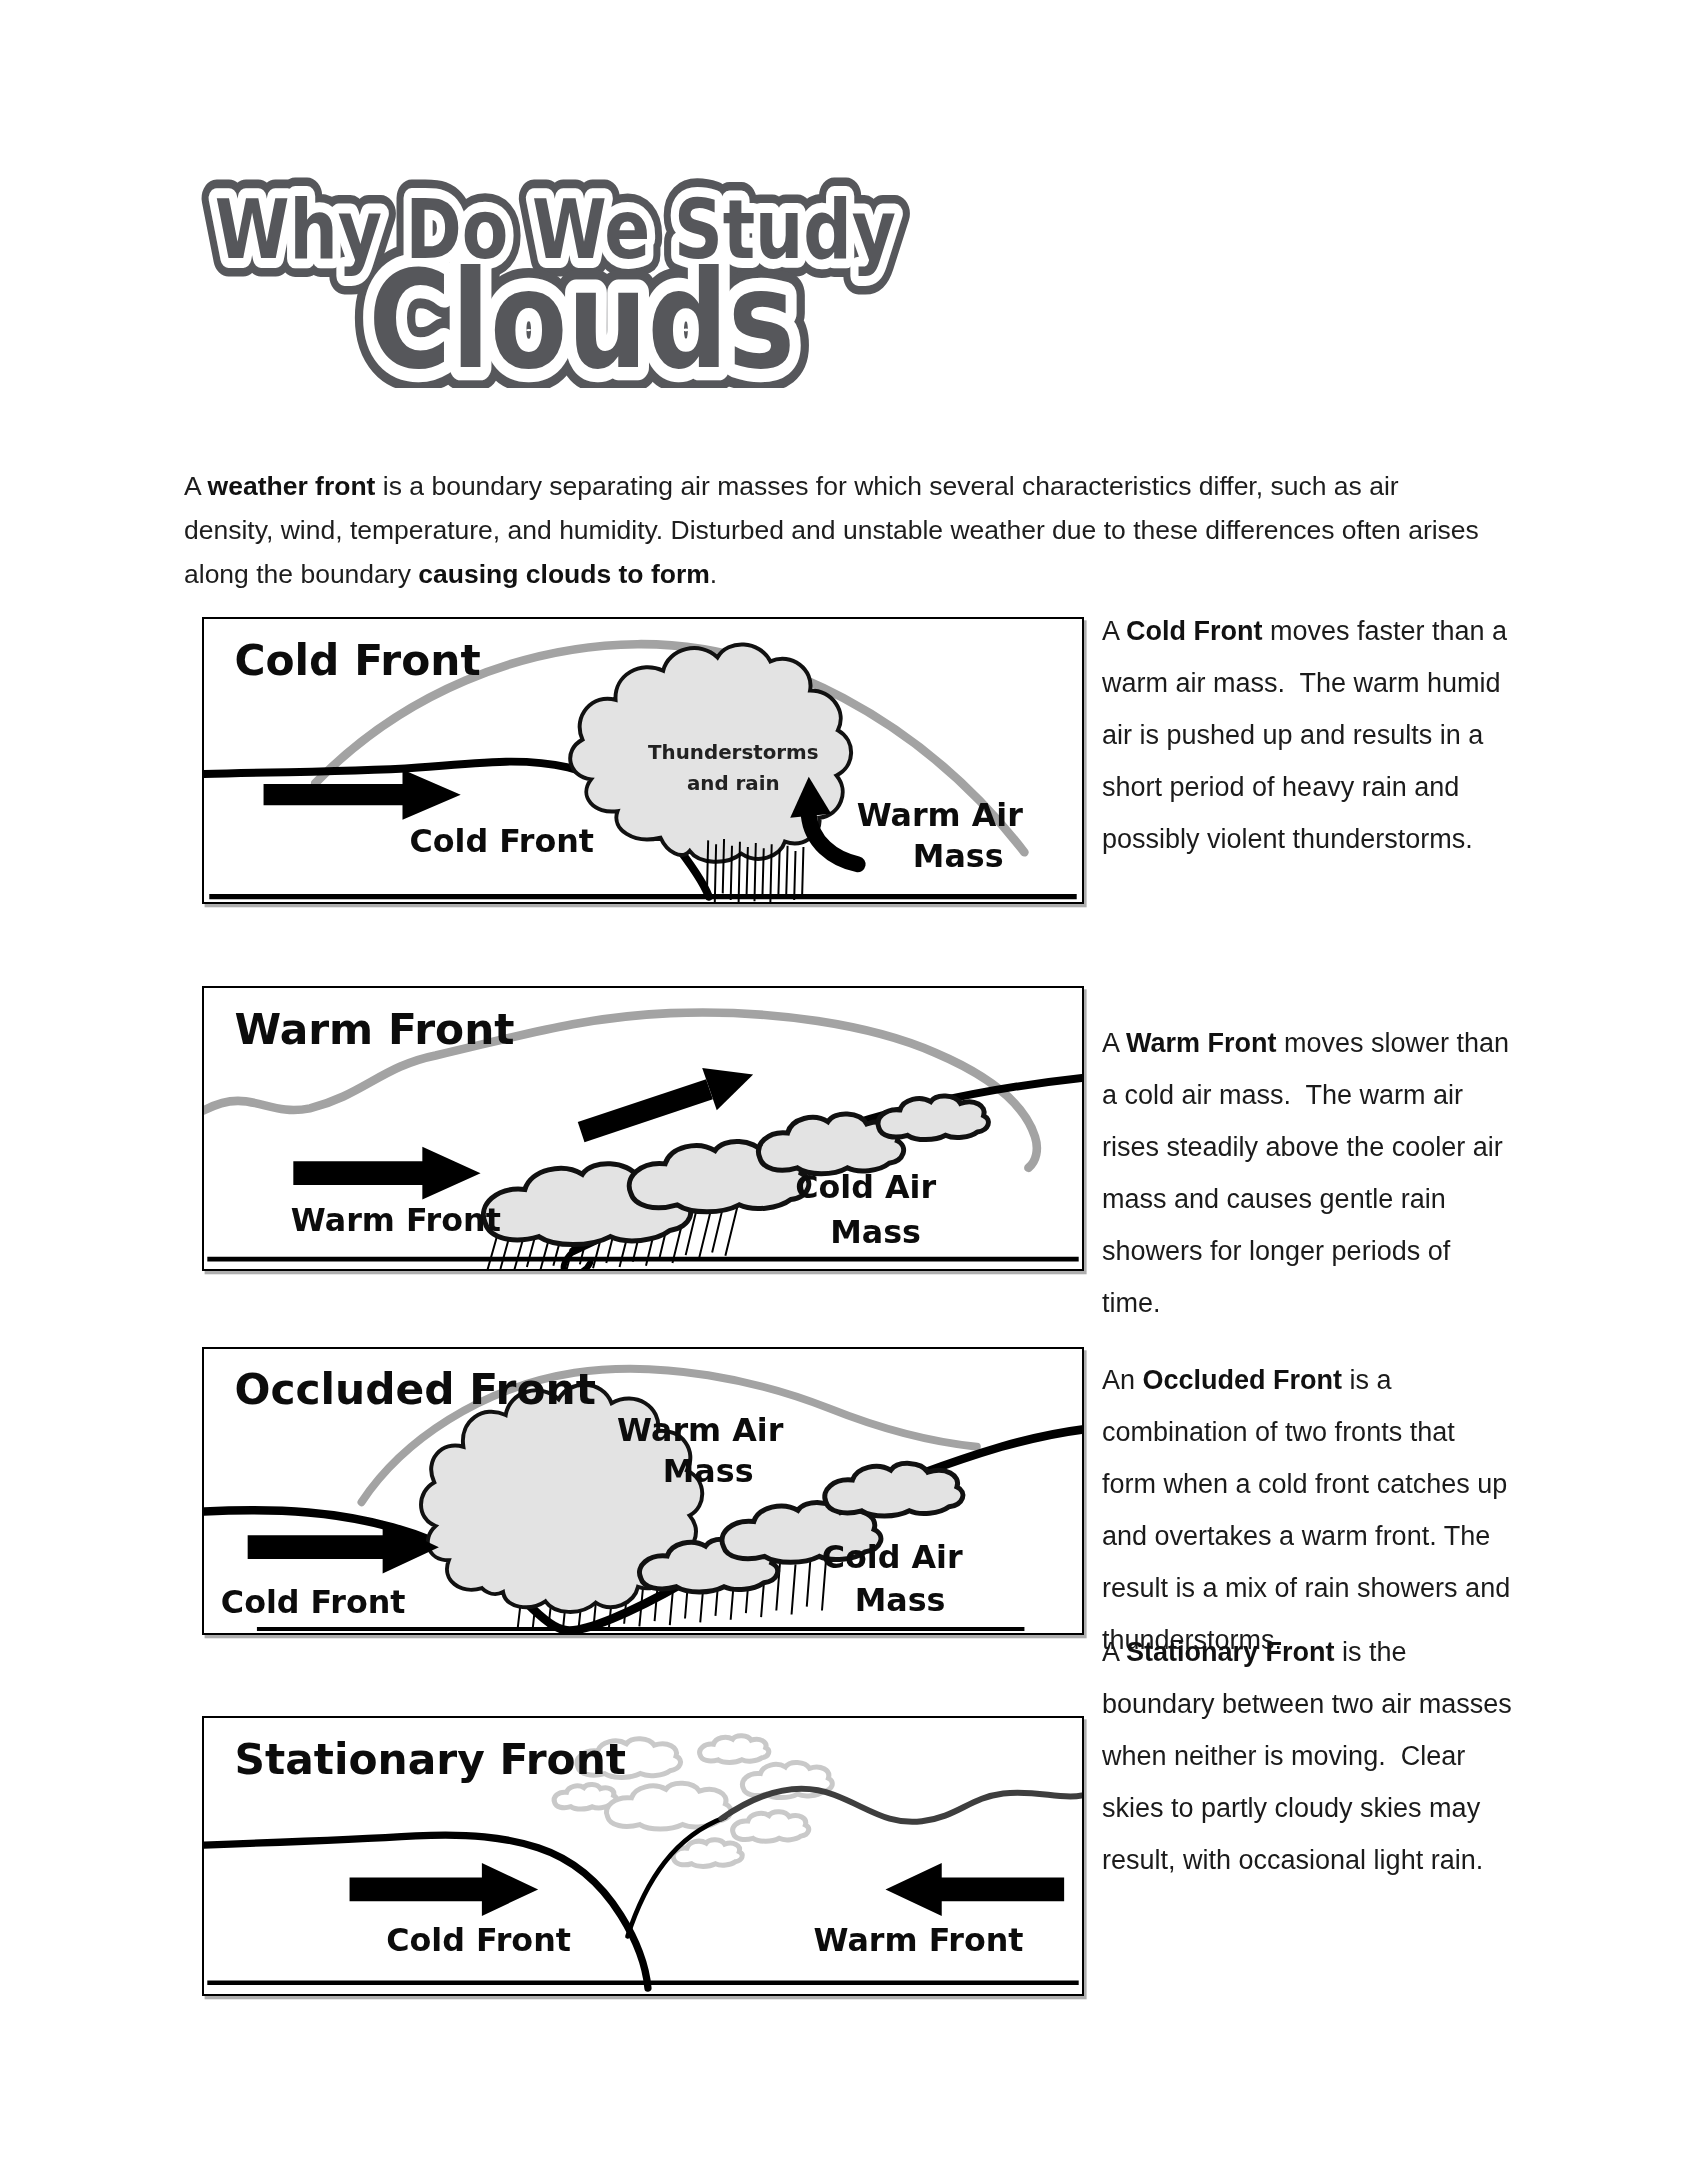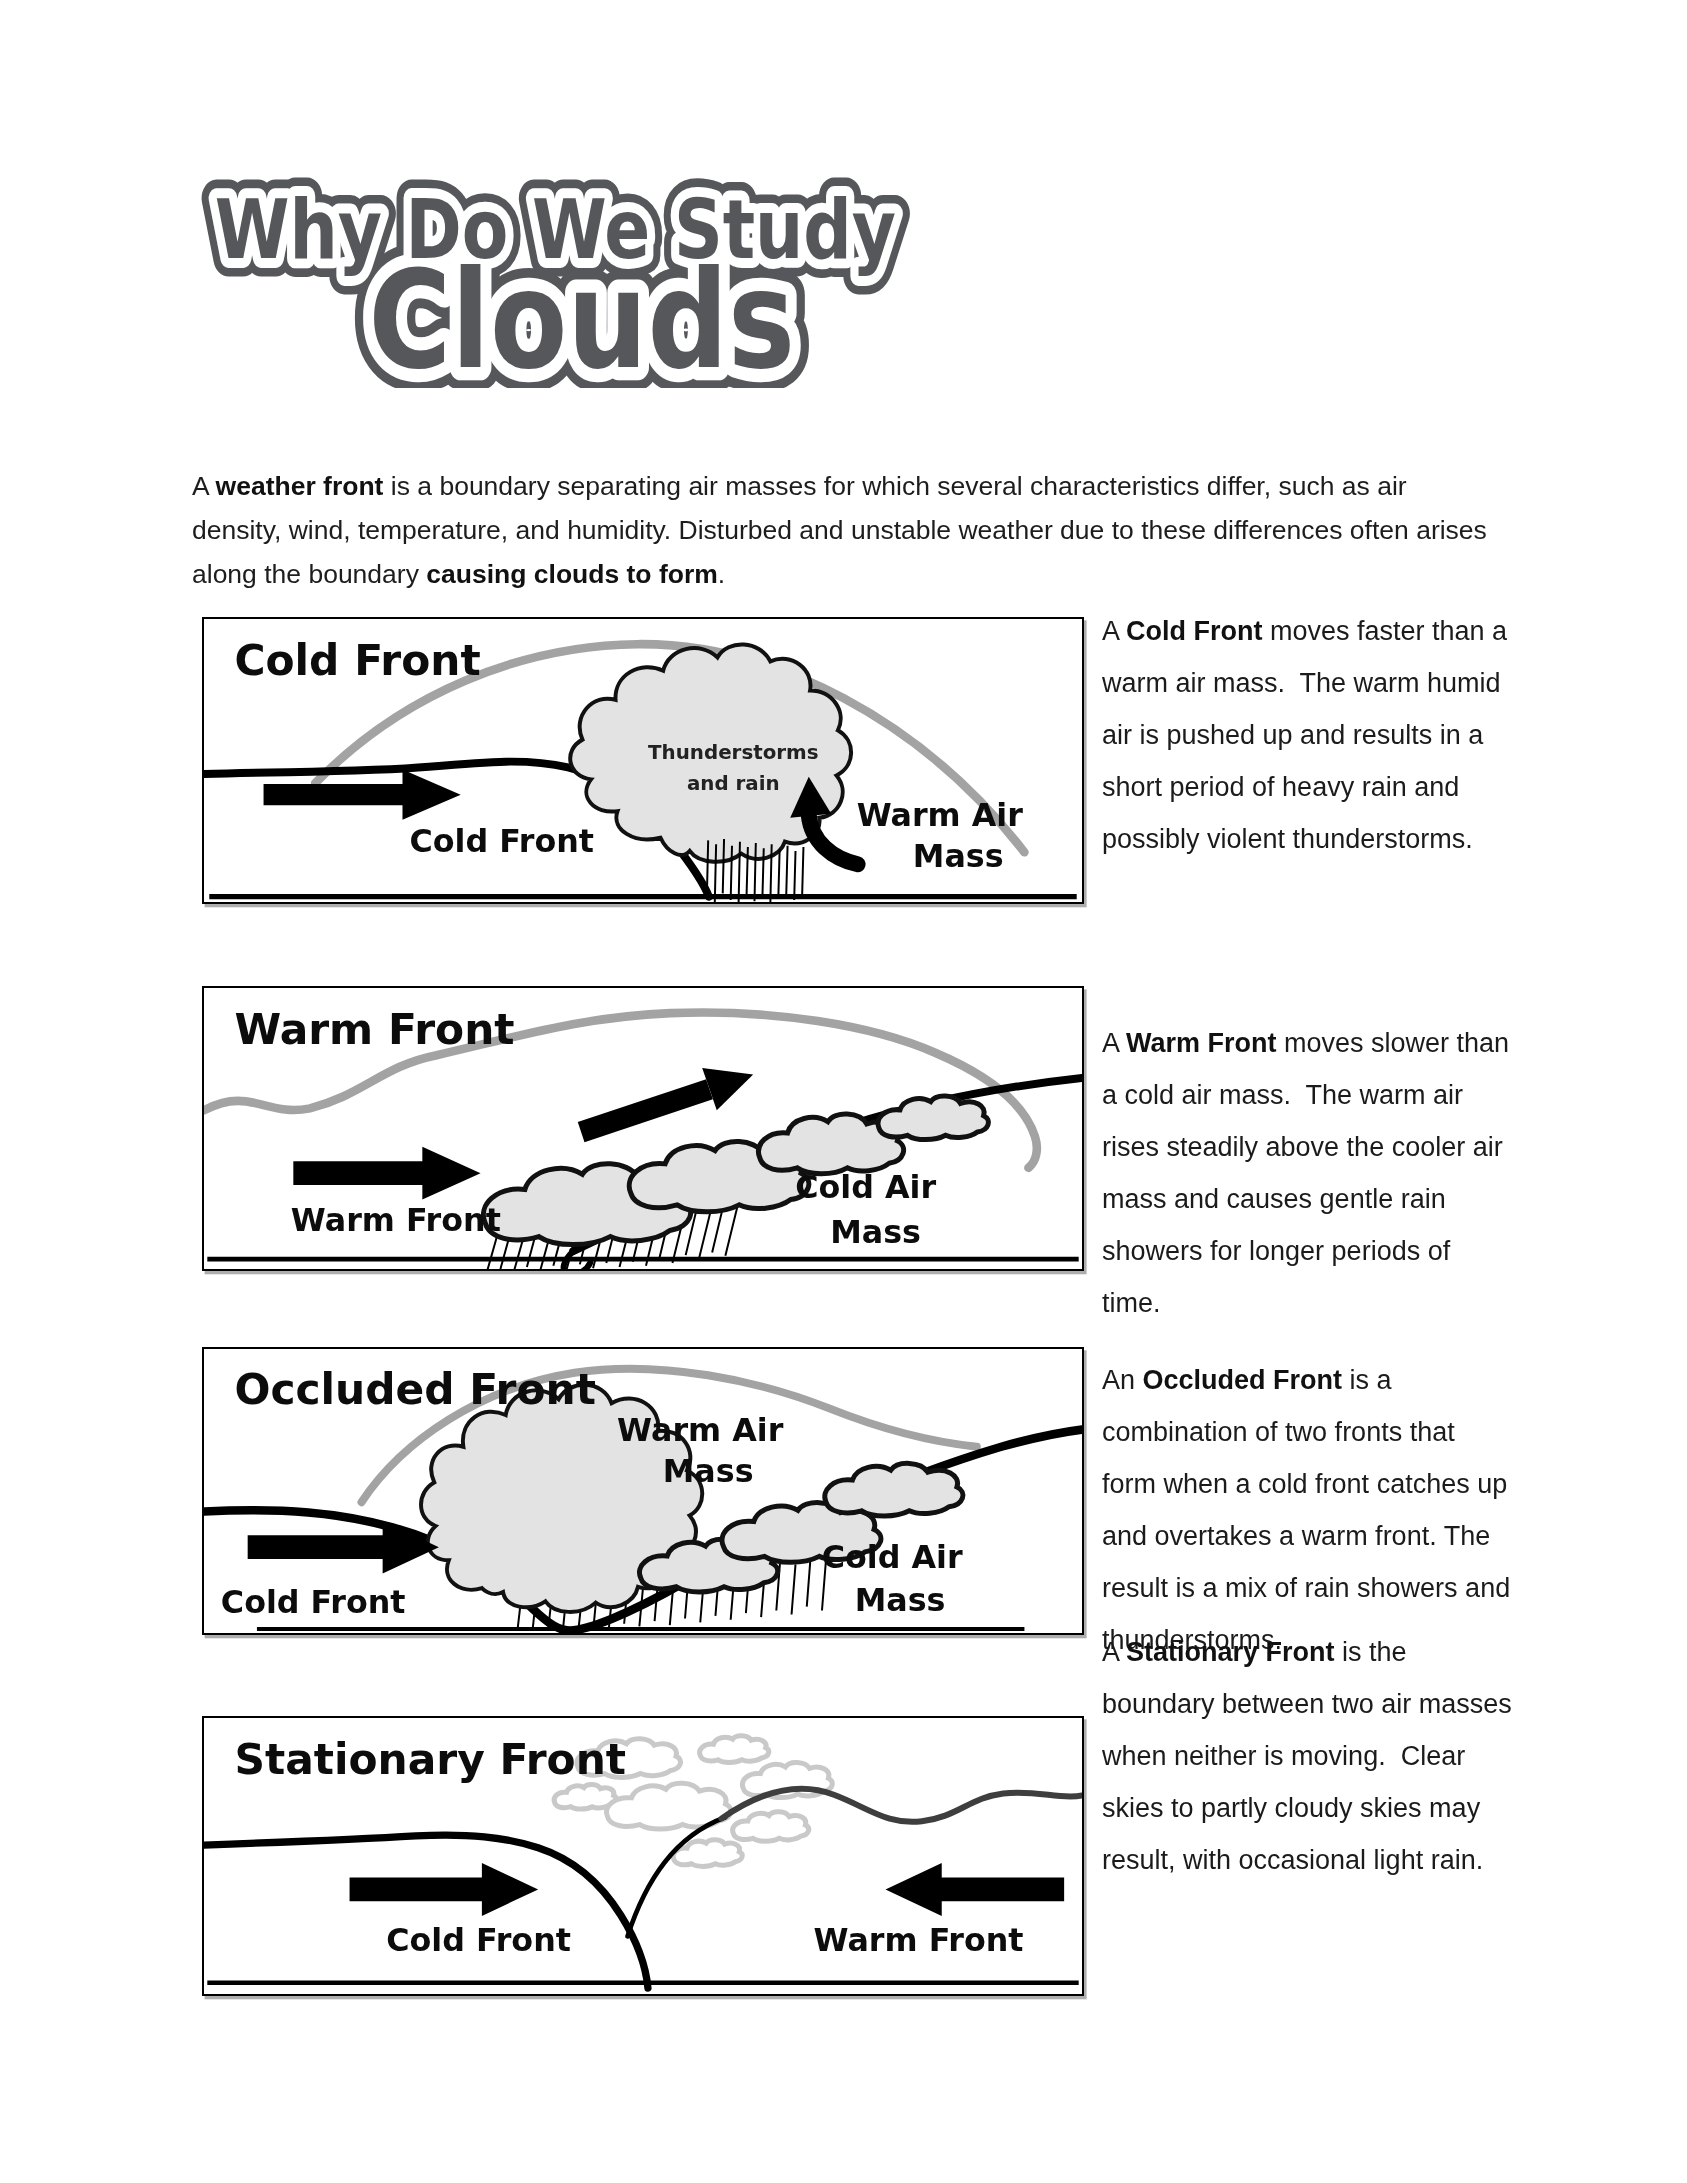--- a/index.html
+++ b/index.html
@@ -7,21 +7,21 @@
     width:1687px;height:2183px;position:relative;background:#ffffff;
     font-family:"Liberation Sans",sans-serif;color:#1c1c1c;
   }
   .abs{position:absolute;}
   
   #logo{left:195px;top:147px;width:830px;height:241px;}
   .logo-fill{font:700 125px "DejaVu Sans",sans-serif;}
   .logo-fill2{font:700 205px "DejaVu Sans",sans-serif;}
   
   #intro{
-    left:192px;top:437px;width:1307px;
+    left:184px;top:437px;width:1307px;
     font-size:26.5px;line-height:44px;white-space:pre-wrap;color:#1d1d1d;
   }
   b{font-weight:700;color:#111;}
   
   .diagram{
     left:202px;width:878px;background:#ffffff;
     border:2.6px solid #000;box-shadow:2.6px 3.3px 0 #aeaeae;
   }
   .diagram svg{display:block;width:878px;height:100%;}
   #dia1{top:617px;height:283px;}

